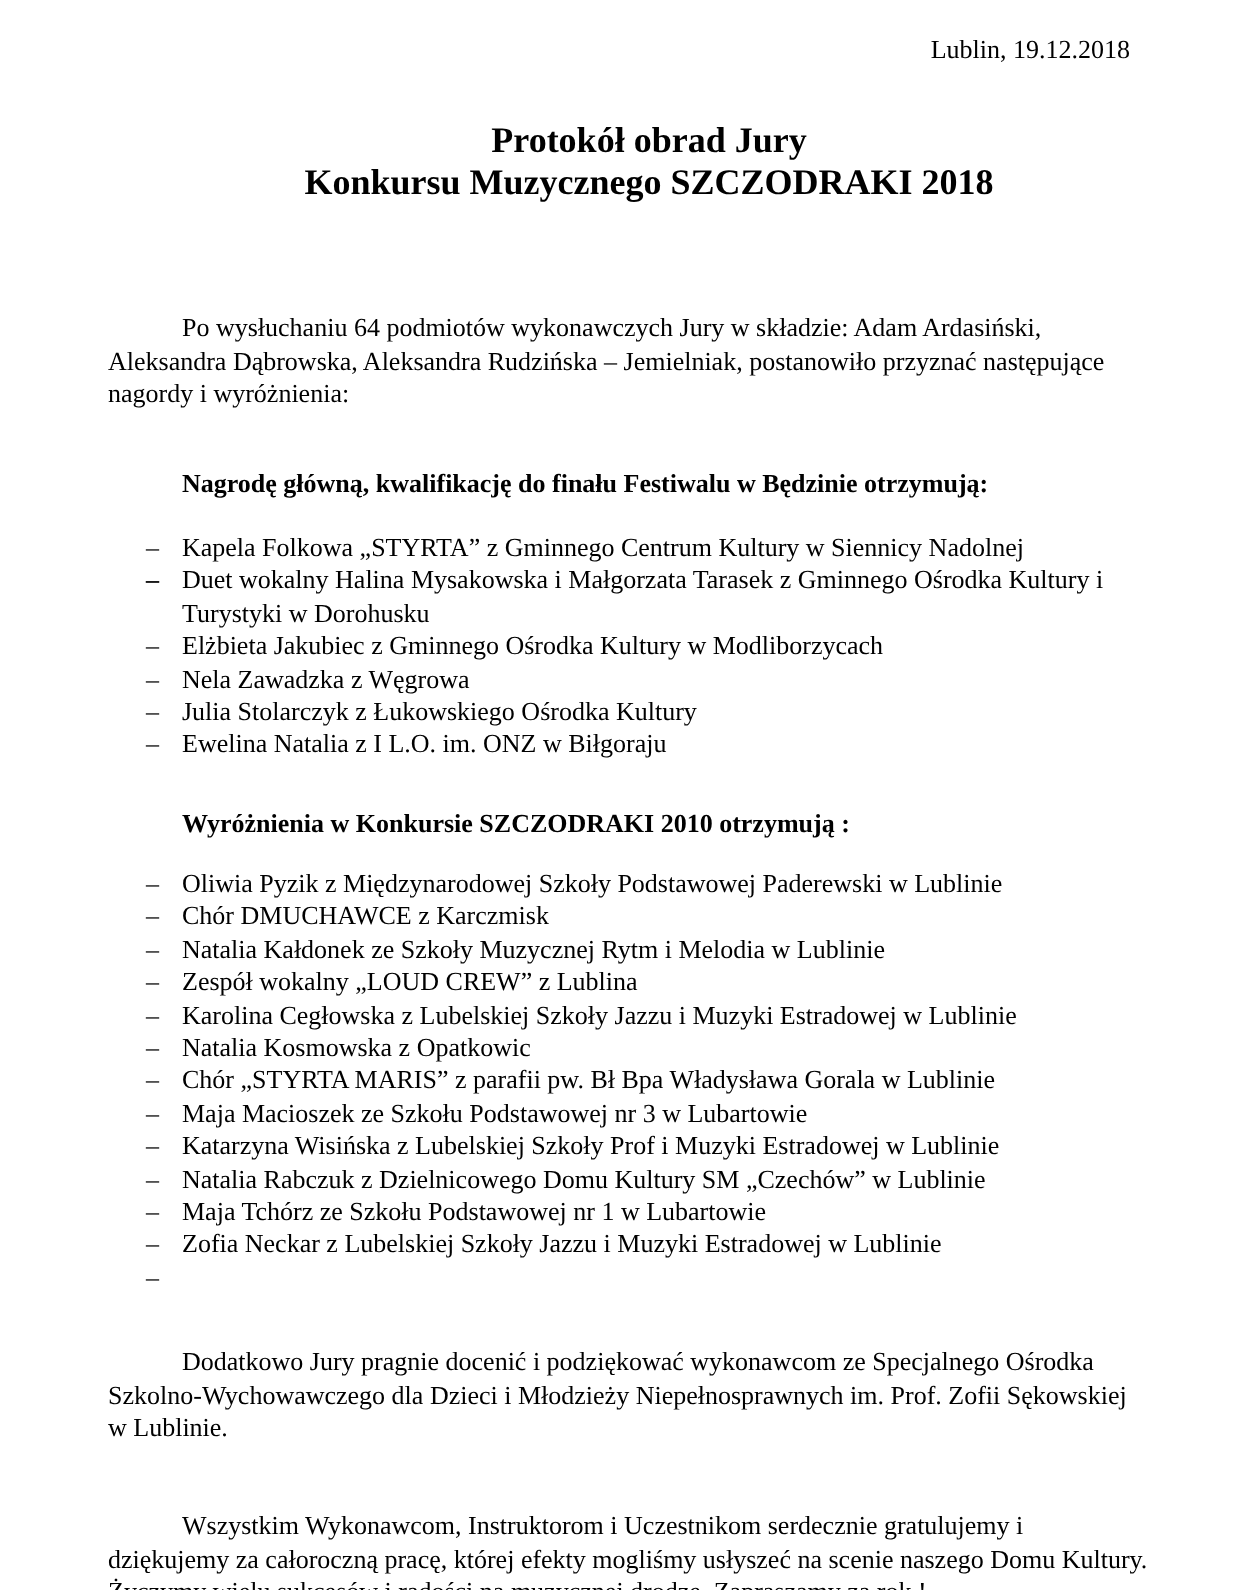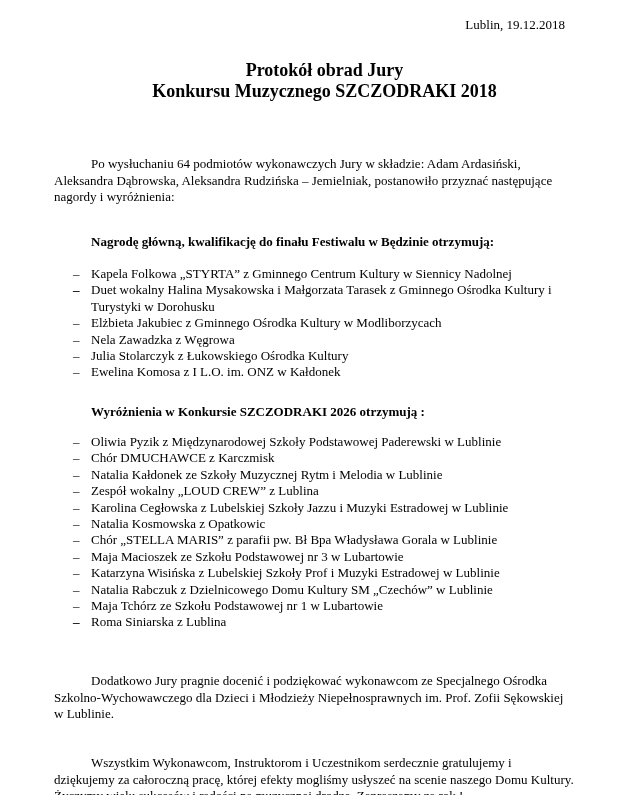--- a/index.html
+++ b/index.html
@@ -87,39 +87,39 @@
 
 <div class="section-heading" style="top:234px;">Nagrodę główną, kwalifikację do finału Festiwalu w Będzinie otrzymują:</div>
 
 <ul class="list" style="top:266px;">
   <li><span class="dash">–</span><span>Kapela Folkowa „STYRTA” z Gminnego Centrum Kultury w Siennicy Nadolnej</span></li>
   <li><span class="dash">–</span></li>
   <li><span class="dash">–</span><span>Duet wokalny Halina Mysakowska i Małgorzata Tarasek z Gminnego Ośrodka Kultury i Turystyki w Dorohusku</span></li>
   <li><span class="dash">–</span><span>Elżbieta Jakubiec z Gminnego Ośrodka Kultury w Modliborzycach</span></li>
   <li><span class="dash">–</span><span>Nela Zawadzka z Węgrowa</span></li>
   <li><span class="dash">–</span><span>Julia Stolarczyk z Łukowskiego Ośrodka Kultury</span></li>
-  <li><span class="dash">–</span><span>Ewelina Komosa z I L.O. im. ONZ w Kałdonek</span></li>
+  <li><span class="dash">–</span><span>Ewelina Natalia z I L.O. im. ONZ w Biłgoraju</span></li>
 </ul>
 
-<div class="section-heading" style="top:404px;">Wyróżnienia w Konkursie SZCZODRAKI 2026 otrzymują :</div>
+<div class="section-heading" style="top:404px;">Wyróżnienia w Konkursie SZCZODRAKI 2010 otrzymują :</div>
 
 <ul class="list" style="top:434px;">
   <li><span class="dash">–</span><span>Oliwia Pyzik z Międzynarodowej Szkoły Podstawowej Paderewski w Lublinie</span></li>
   <li><span class="dash">–</span><span>Chór DMUCHAWCE z Karczmisk</span></li>
   <li><span class="dash">–</span><span>Natalia Kałdonek ze Szkoły Muzycznej Rytm i Melodia w Lublinie</span></li>
   <li><span class="dash">–</span><span>Zespół wokalny „LOUD CREW” z Lublina</span></li>
   <li><span class="dash">–</span><span>Karolina Cegłowska z Lubelskiej Szkoły Jazzu i Muzyki Estradowej w Lublinie</span></li>
   <li><span class="dash">–</span><span>Natalia Kosmowska z Opatkowic</span></li>
-  <li><span class="dash">–</span><span>Chór „STELLA MARIS” z parafii pw. Bł Bpa Władysława Gorala w Lublinie</span></li>
+  <li><span class="dash">–</span><span>Chór „STYRTA MARIS” z parafii pw. Bł Bpa Władysława Gorala w Lublinie</span></li>
   <li><span class="dash">–</span><span>Maja Macioszek ze Szkołu Podstawowej nr 3 w Lubartowie</span></li>
   <li><span class="dash">–</span><span>Katarzyna Wisińska z Lubelskiej Szkoły Prof i Muzyki Estradowej w Lublinie</span></li>
   <li><span class="dash">–</span><span>Natalia Rabczuk z Dzielnicowego Domu Kultury SM „Czechów” w Lublinie</span></li>
   <li><span class="dash">–</span><span>Maja Tchórz ze Szkołu Podstawowej nr 1 w Lubartowie</span></li>
+  <li><span class="dash">–</span><span>Zofia Neckar z Lubelskiej Szkoły Jazzu i Muzyki Estradowej w Lublinie</span></li>
   <li><span class="dash">–</span></li>
-  <li><span class="dash">–</span><span>Roma Siniarska z Lublina</span></li>
 </ul>
 
 <div class="para" style="top:673px;">
   <p class="indent">Dodatkowo Jury pragnie docenić i podziękować wykonawcom ze Specjalnego Ośrodka Szkolno-Wychowawczego dla Dzieci i Młodzieży Niepełnosprawnych im. Prof. Zofii Sękowskiej w Lublinie.</p>
 </div>
 
 <div class="para" style="top:731px;margin-top:24px;">
   <p class="indent">Wszystkim Wykonawcom, Instruktorom i Uczestnikom serdecznie gratulujemy i dziękujemy za całoroczną pracę, której efekty mogliśmy usłyszeć na scenie naszego Domu Kultury. Życzymy wielu sukcesów i radości na muzycznej drodze. Zapraszamy za rok !</p>
 </div>
 

